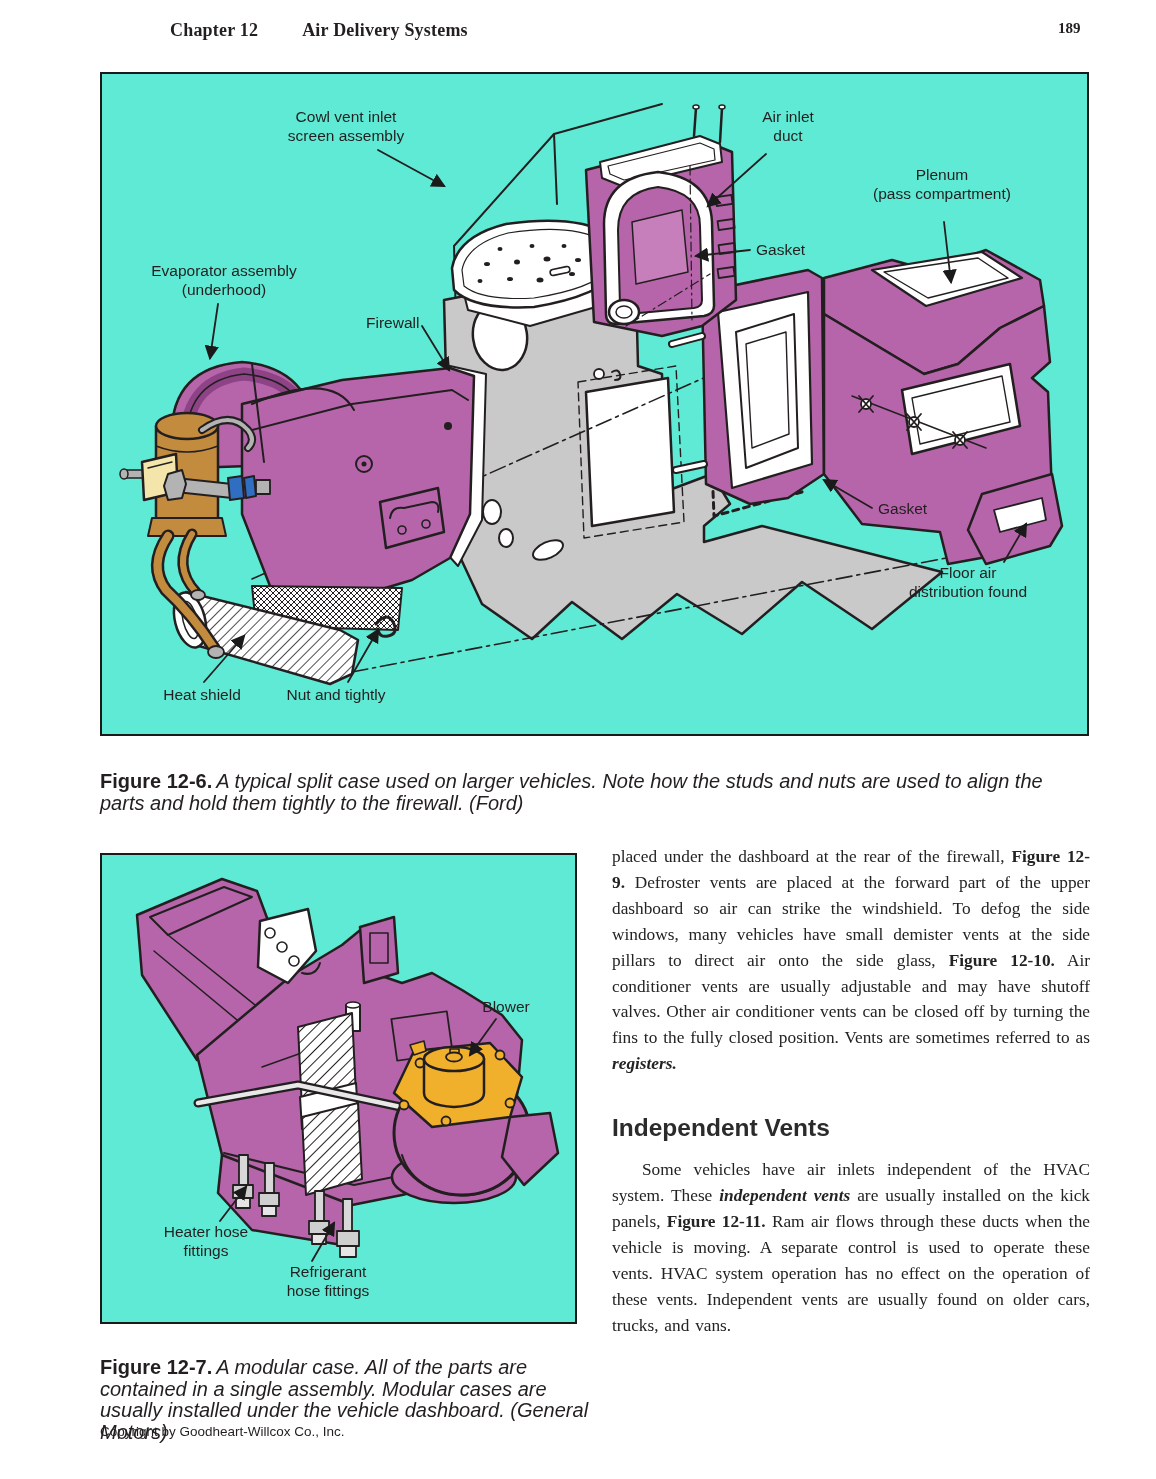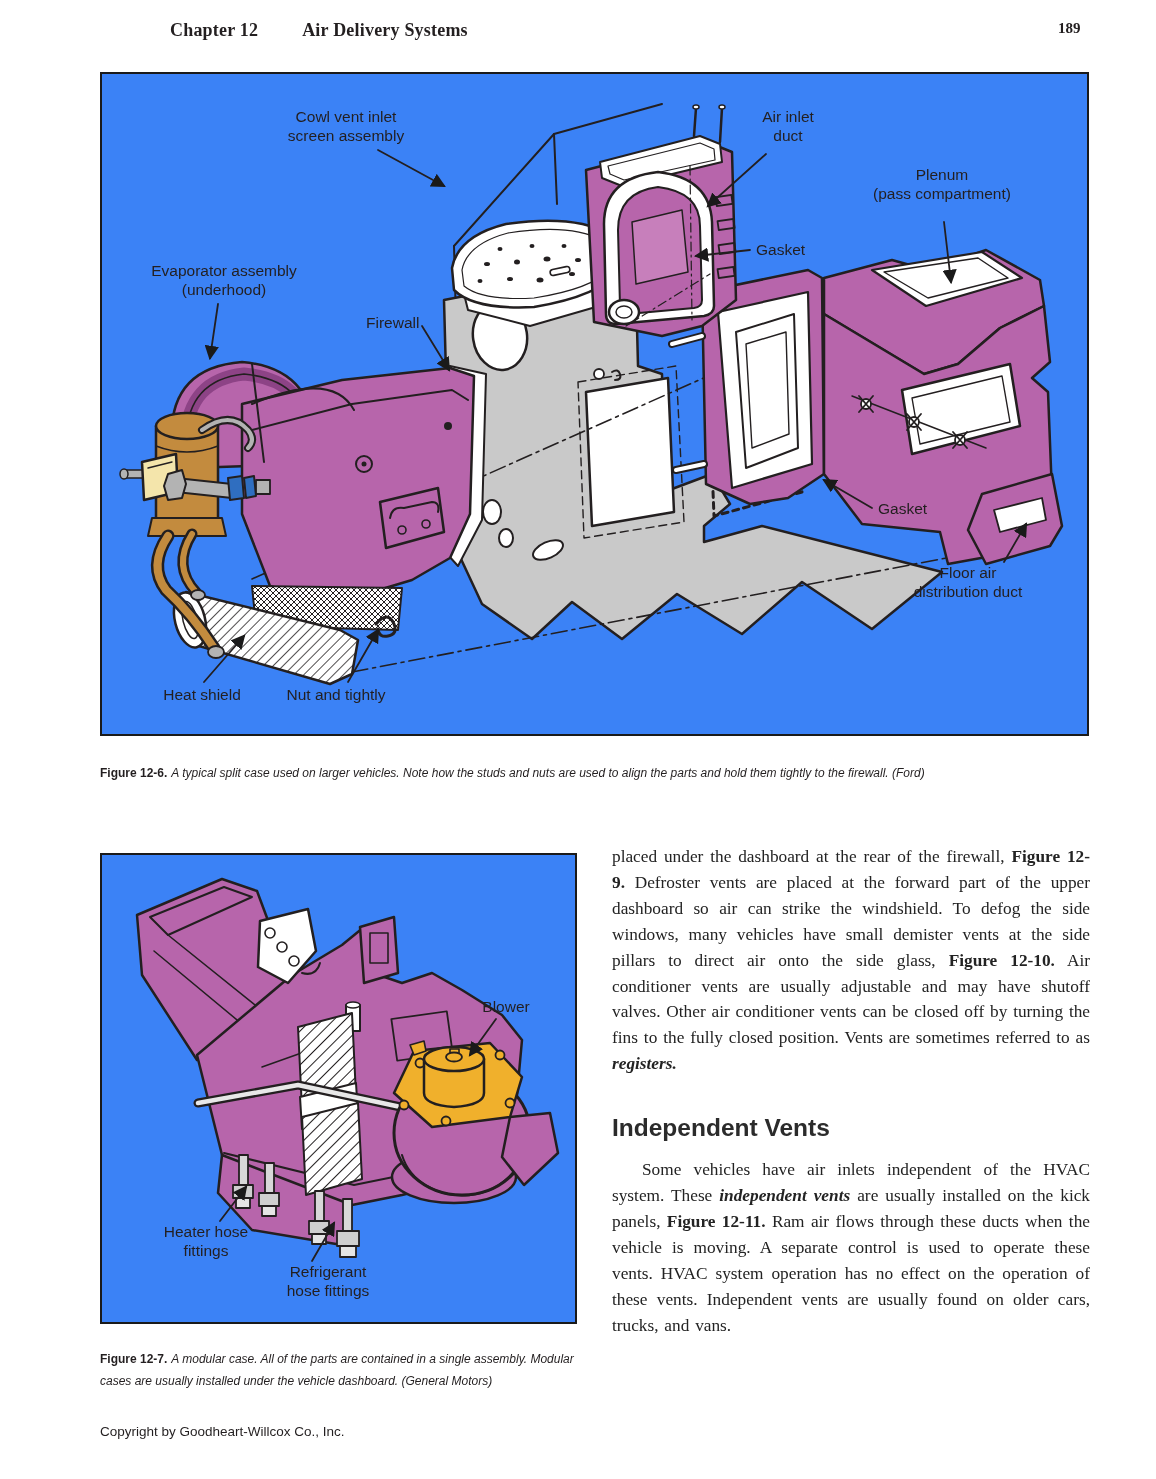--- a/index.html
+++ b/index.html
@@ -4,29 +4,29 @@
 <style>
   html,body{margin:0;padding:0;background:#ffffff;}
   .page{position:relative;width:1156px;height:1479px;background:#fff;overflow:hidden;
         font-family:"Liberation Sans",sans-serif;color:#231f20;}
   
   .hdr{position:absolute;top:20px;left:170px;font-family:"Liberation Serif",serif;
        font-weight:bold;font-size:18px;letter-spacing:.2px;display:flex;gap:44px;}
   .pagenum{position:absolute;top:20px;left:1058px;font-family:"Liberation Serif",serif;
        font-weight:bold;font-size:15px;}
   
-  .figbox{position:absolute;border:2.5px solid #1a1a1a;background:#3b82f6;}
+  .figbox{position:absolute;border:2.5px solid #1a1a1a;background:#5eead4;}
   .fig126{left:100px;top:72px;width:985px;height:660px;}
   .fig127{left:100px;top:853px;width:473px;height:467px;}
   .figbox svg{position:absolute;left:0;top:0;}
   .flabel{position:absolute;font-size:15.5px;line-height:18.5px;text-align:center;
           white-space:pre-line;transform:translateX(-50%);color:#231f20;}
   .flabel.leftal{transform:none;text-align:left;}
   
-  .caption{position:absolute;font-size:12px;line-height:21.5px;font-style:italic;color:#231f20;}
+  .caption{position:absolute;font-size:20px;line-height:21.5px;font-style:italic;color:#231f20;}
   .cap126{left:100px;top:751px;width:988px;}
   .cap127{left:100px;top:1337px;width:492px;}
   .caplead{font-style:normal;font-weight:bold;margin-right:4px;}
   
   .bodycol{position:absolute;left:612px;top:844px;width:478px;
            font-family:"Liberation Serif",serif;font-size:17.3px;line-height:25.9px;
            text-align:justify;color:#232323;}
   .bodycol p{margin:0;word-spacing:1.5px;}
   .bodycol .b{font-weight:bold;}
   .bodycol .bi{font-weight:bold;font-style:italic;}
@@ -232,21 +232,21 @@
     <div class="flabel" style="left:686px;top:34px;">Air inlet
 duct</div>
     <div class="flabel" style="left:840px;top:92px;">Plenum
 (pass compartment)</div>
     <div class="flabel leftal" style="left:654px;top:167px;">Gasket</div>
     <div class="flabel" style="left:122px;top:188px;">Evaporator assembly
 (underhood)</div>
     <div class="flabel leftal" style="left:264px;top:240px;">Firewall</div>
     <div class="flabel leftal" style="left:776px;top:426px;">Gasket</div>
     <div class="flabel" style="left:866px;top:490px;">Floor air
-distribution duct</div>
+distribution found</div>
     <div class="flabel" style="left:100px;top:612px;">Heat shield</div>
     <div class="flabel" style="left:234px;top:612px;">Nut and tightly</div>
   </div>
 
   <p class="caption cap126">
     <span class="caplead">Figure 12-6.</span><span>A typical split case used on larger vehicles. Note how the studs and nuts are used to align the parts and hold them tightly to the firewall. (Ford)</span>
   </p>
 
   <div class="figbox fig127">
     <svg width="468" height="462" viewBox="0 0 468 462">

